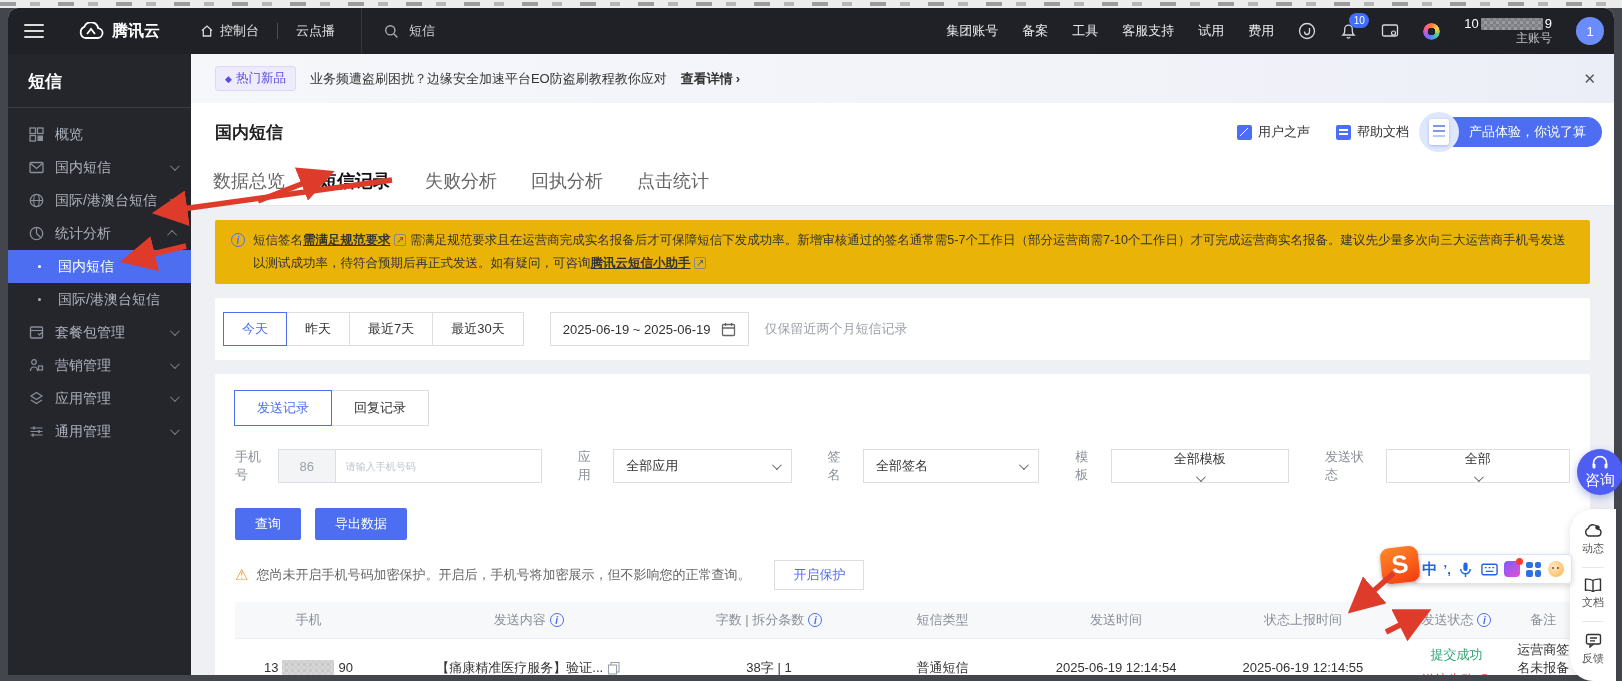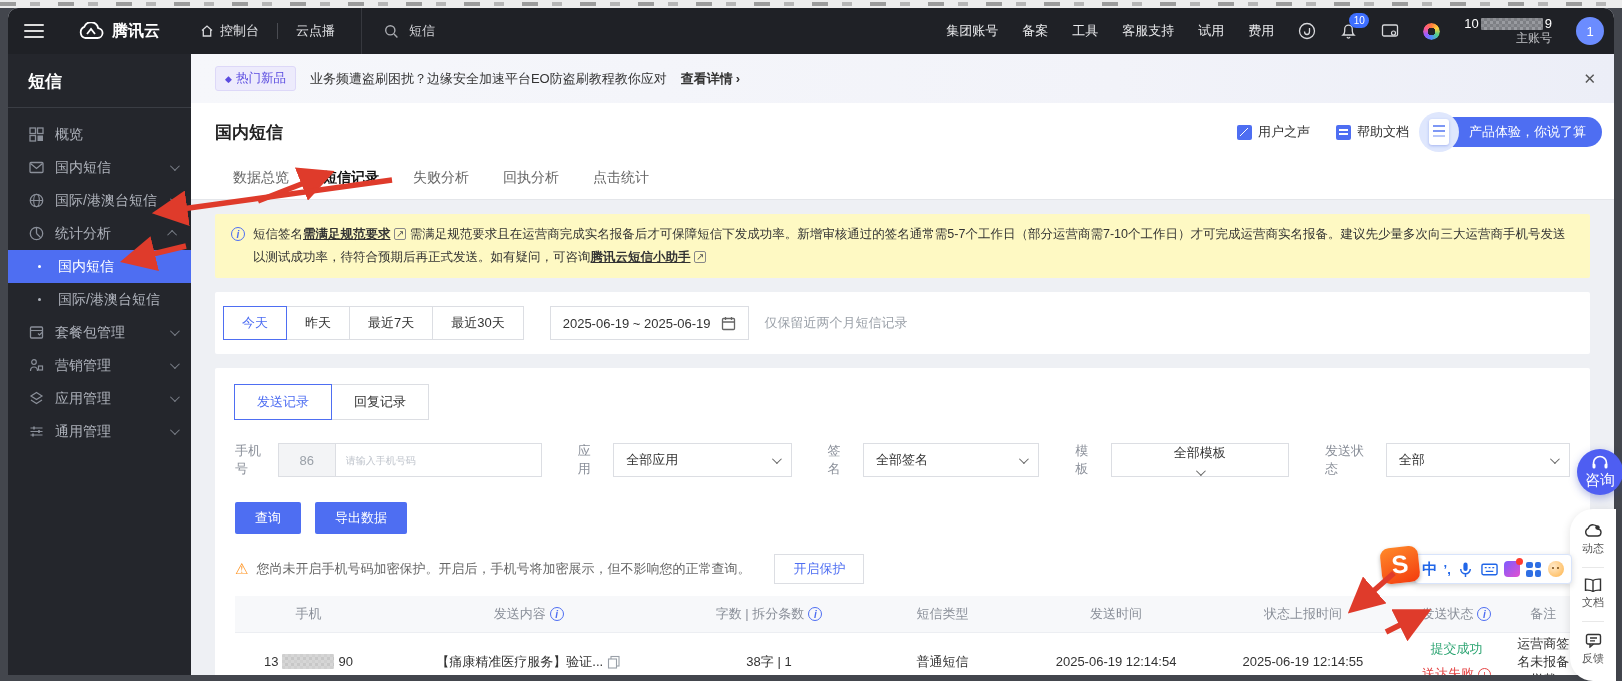--- a/index.html
+++ b/index.html
@@ -69,27 +69,27 @@
   .blue-sq.doc::after { content:""; position:absolute; left:3px; top:4px; width:9px; height:2px; background:#fff;
     box-shadow:0 4px 0 #fff; }
   .exp-pill { position:relative; background:#4e6ef2; color:#fff; border-radius:16px; height:30px; line-height:30px;
     padding:0 16px 0 34px; font-size:13px; cursor:pointer; margin-right:2px; }
   .exp-doc { position:absolute; left:-16px; top:-5px; width:40px; height:40px; border-radius:50%; background:#dfe7fd;
     display:flex; align-items:center; justify-content:center; }
   .exp-doc i { width:20px; height:26px; background:#fff; border-radius:3px; display:block; position:relative; box-shadow:0 1px 3px rgba(60,90,220,.35); }
   .exp-doc i::after { content:""; position:absolute; left:4px; top:6px; width:12px; height:2px; background:#7d97f5; box-shadow:0 5px 0 #7d97f5,0 10px 0 #b9c8fa; }
 
   
-  .tabs { background:#fff; display:flex; gap:30px; padding:6px 40px 0; border-bottom:1px solid #e4e6ea; font-size:14px; color:#666; }
+  .tabs { background:#fff; display:flex; gap:30px; padding:6px 20px 0; border-bottom:1px solid #e4e6ea; font-size:18px; color:#666; }
   .tab { padding:6px 2px 12px; cursor:pointer; }
   .tab.active { color:#111; font-weight:bold; }
 
   
   .content { flex:1; overflow:hidden; padding:14px 24px 0; }
-  .notice { background:#fef9c3; border-radius:2px; padding:9px 16px; font-size:12.5px; color:#333; line-height:23px; display:flex; gap:8px; }
+  .notice { background:#eab308; border-radius:2px; padding:9px 16px; font-size:12.5px; color:#333; line-height:23px; display:flex; gap:8px; }
   .inf { display:inline-block; width:14px; height:14px; border:1px solid #4e6ef2; border-radius:50%; color:#4e6ef2;
     font-size:10px; line-height:13px; text-align:center; flex:0 0 14px; margin-top:4px; font-style:italic; font-weight:bold; }
   .inf::after { content:"i"; }
   .notice b.link { text-decoration:underline; cursor:pointer; }
   .ext { display:inline-block; font-size:10px; border:1px solid #888; border-radius:2px; line-height:10px; padding:0 1px; color:#555; transform:translateY(-1px); cursor:pointer; }
 
   .card { background:#fff; border-radius:2px; margin-top:14px; }
   .card1 { padding:14px 8px; display:flex; align-items:center; }
   .quick-group { display:flex; }
   .qbtn { height:34px; line-height:32px; padding:0 18px; border:1px solid #dcdee3; background:#fff; font-size:13px; color:#333;
@@ -444,21 +444,21 @@
             </div>
             <div class="fgroup">
               <span>模板</span>
               <div class="select" style="width:182px;flex-direction:column;">
                   <span>全部模板</span>
                   <span class="sel-chev"></span>
                 </div>
             </div>
             <div class="fgroup" style="margin-right:0;">
               <span>发送状态</span>
-              <div class="select" style="width:188px;">
+              <div class="select" style="width:188px;flex-direction:column;">
                   <span>全部</span>
                   <span class="sel-chev"></span>
                 </div>
             </div>
           </div>
 
           <div class="btn-row">
             <button class="btn">查询</button>
             <button class="btn">导出数据</button>
           </div>

